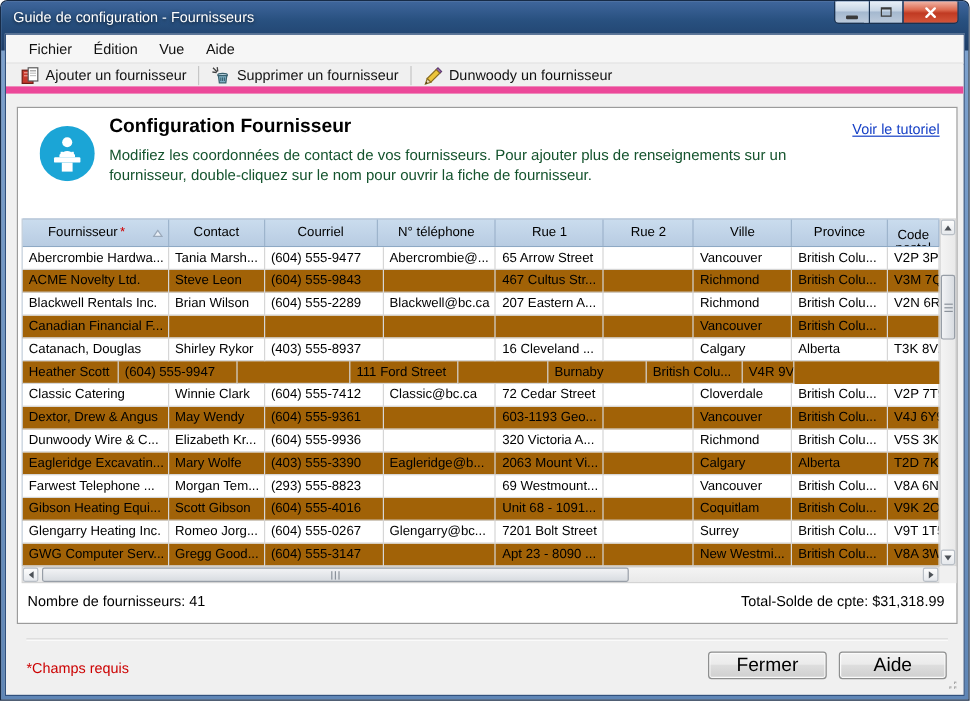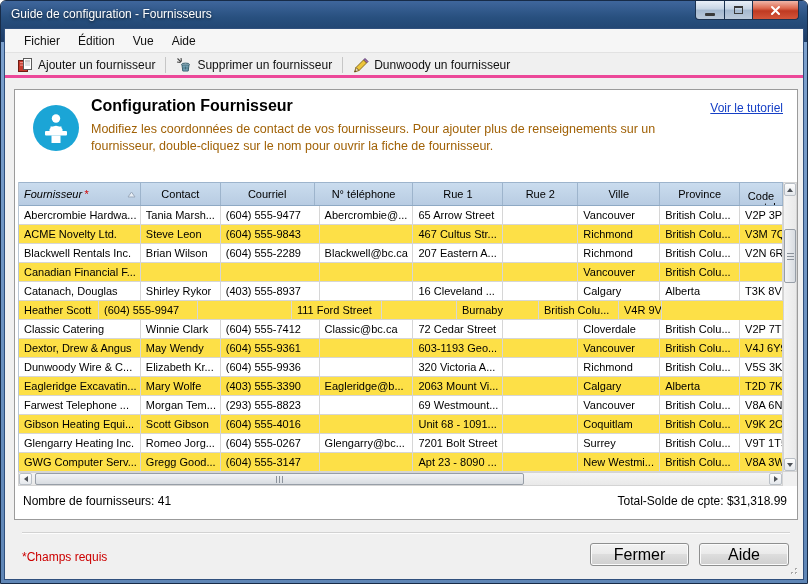--- a/index.html
+++ b/index.html
@@ -29,49 +29,49 @@
 
   
   .client { position:absolute; left:3px; right:3px; top:27px; bottom:3px;
     background:#f0f0f0; border:1px solid #30507d; overflow:hidden; }
 
   .menubar { position:absolute; left:0; right:0; top:0; height:24px; background:#f6f6f6;
     border-bottom:1px solid #e2e2e2; display:flex; align-items:center; padding-left:10px; }
   .menu-item { font-size:12px; color:#111; padding:3px 9px; }
 
   .toolbar { position:absolute; left:0; right:0; top:25px; height:24px; background:#f0f0f0;
-    border-bottom:3px solid #ec4899; display:flex; align-items:center; padding-left:4px; }
+    border-bottom:6px solid #ec4899; display:flex; align-items:center; padding-left:4px; }
   .tool-btn { display:flex; align-items:center; gap:5px; padding:0 8px; height:22px; font-size:12px; color:#111; }
   .tool-sep { width:1px; height:16px; background:#c6c6c6; margin:0 2px; }
 
   
   .panel { position:absolute; left:9px; top:60px; width:784px; height:431px;
     background:#fff; border:1px solid #9b9b9b; }
   .hdr-icon { position:absolute; left:18px; top:15px; width:46px; height:46px; }
   .hdr-title { position:absolute; left:76px; top:7px; font-size:16px; font-weight:bold; color:#000; }
-  .hdr-desc  { position:absolute; left:76px; top:31px; width:630px; font-size:12.5px; color:#a16207;
+  .hdr-desc  { position:absolute; left:76px; top:31px; width:630px; font-size:12.5px; color:#14532d;
     line-height:17px; }
   .tutorial-link { position:absolute; right:14px; top:11px; font-size:12px; color:#1640c6;
     text-decoration:underline; cursor:pointer; }
 
   
   .table-wrap { position:absolute; left:3px; top:92px; width:779px; height:304px; }
   .grid { position:absolute; left:0; top:0; width:765px; border-left:1px solid #b9c6d4; }
   .thead { display:flex; height:24px; background:linear-gradient(#cadcee, #b8cce2);
     border-top:1px solid #9db4cc; border-bottom:1px solid #8ea9c4; }
   .th { position:relative; font-size:11px; color:#000; display:flex; align-items:center;
     justify-content:center; border-right:1px solid #9db4cc; overflow:hidden; white-space:nowrap; }
-  .th.first { justify-content:flex-start; padding-left:5px;font-style:italic; }
+  .th.first { justify-content:flex-start; padding-left:21px; }
   .th .req { color:#d00000; margin-left:2px; }
   .th .sort { position:absolute; right:4px; top:8px; }
   .th.wrap2 { white-space:normal; text-align:center; line-height:11px; font-size:11px; padding-top:15px; }
   .c0{width:122px}.c1{width:80px}.c2{width:99px}.c3{width:94px}.c4{width:90px}
   .c5{width:75px}.c6{width:82px}.c7{width:80px}.c8{width:43px}
   .trow { display:flex; height:19px; background:#fff; }
-  .trow.alt { background:#fde047; }
+  .trow.alt { background:#a16207; }
   .tcell { font-size:11px; color:#000; line-height:18px; padding-left:5px;
     border-right:1px solid #d6d6d6; border-bottom:1px solid #d6d6d6; overflow:hidden; white-space:nowrap; }
 
   
   .vscroll { position:absolute; right:0; top:0; width:14px; height:290px;
     background:linear-gradient(90deg,#f4f4f4,#e9e9e9); border:1px solid #d4d4d4; }
   .hscroll { position:absolute; left:0; top:290px; width:765px; height:14px;
     background:linear-gradient(#f4f4f4,#e9e9e9); border:1px solid #d4d4d4; }
   .sb-corner { position:absolute; right:0; top:290px; width:14px; height:14px; background:#f0f0f0; }
   .sb-btn { position:absolute; width:12px; height:13px; background:linear-gradient(#fdfdfd,#e5e8ec);

